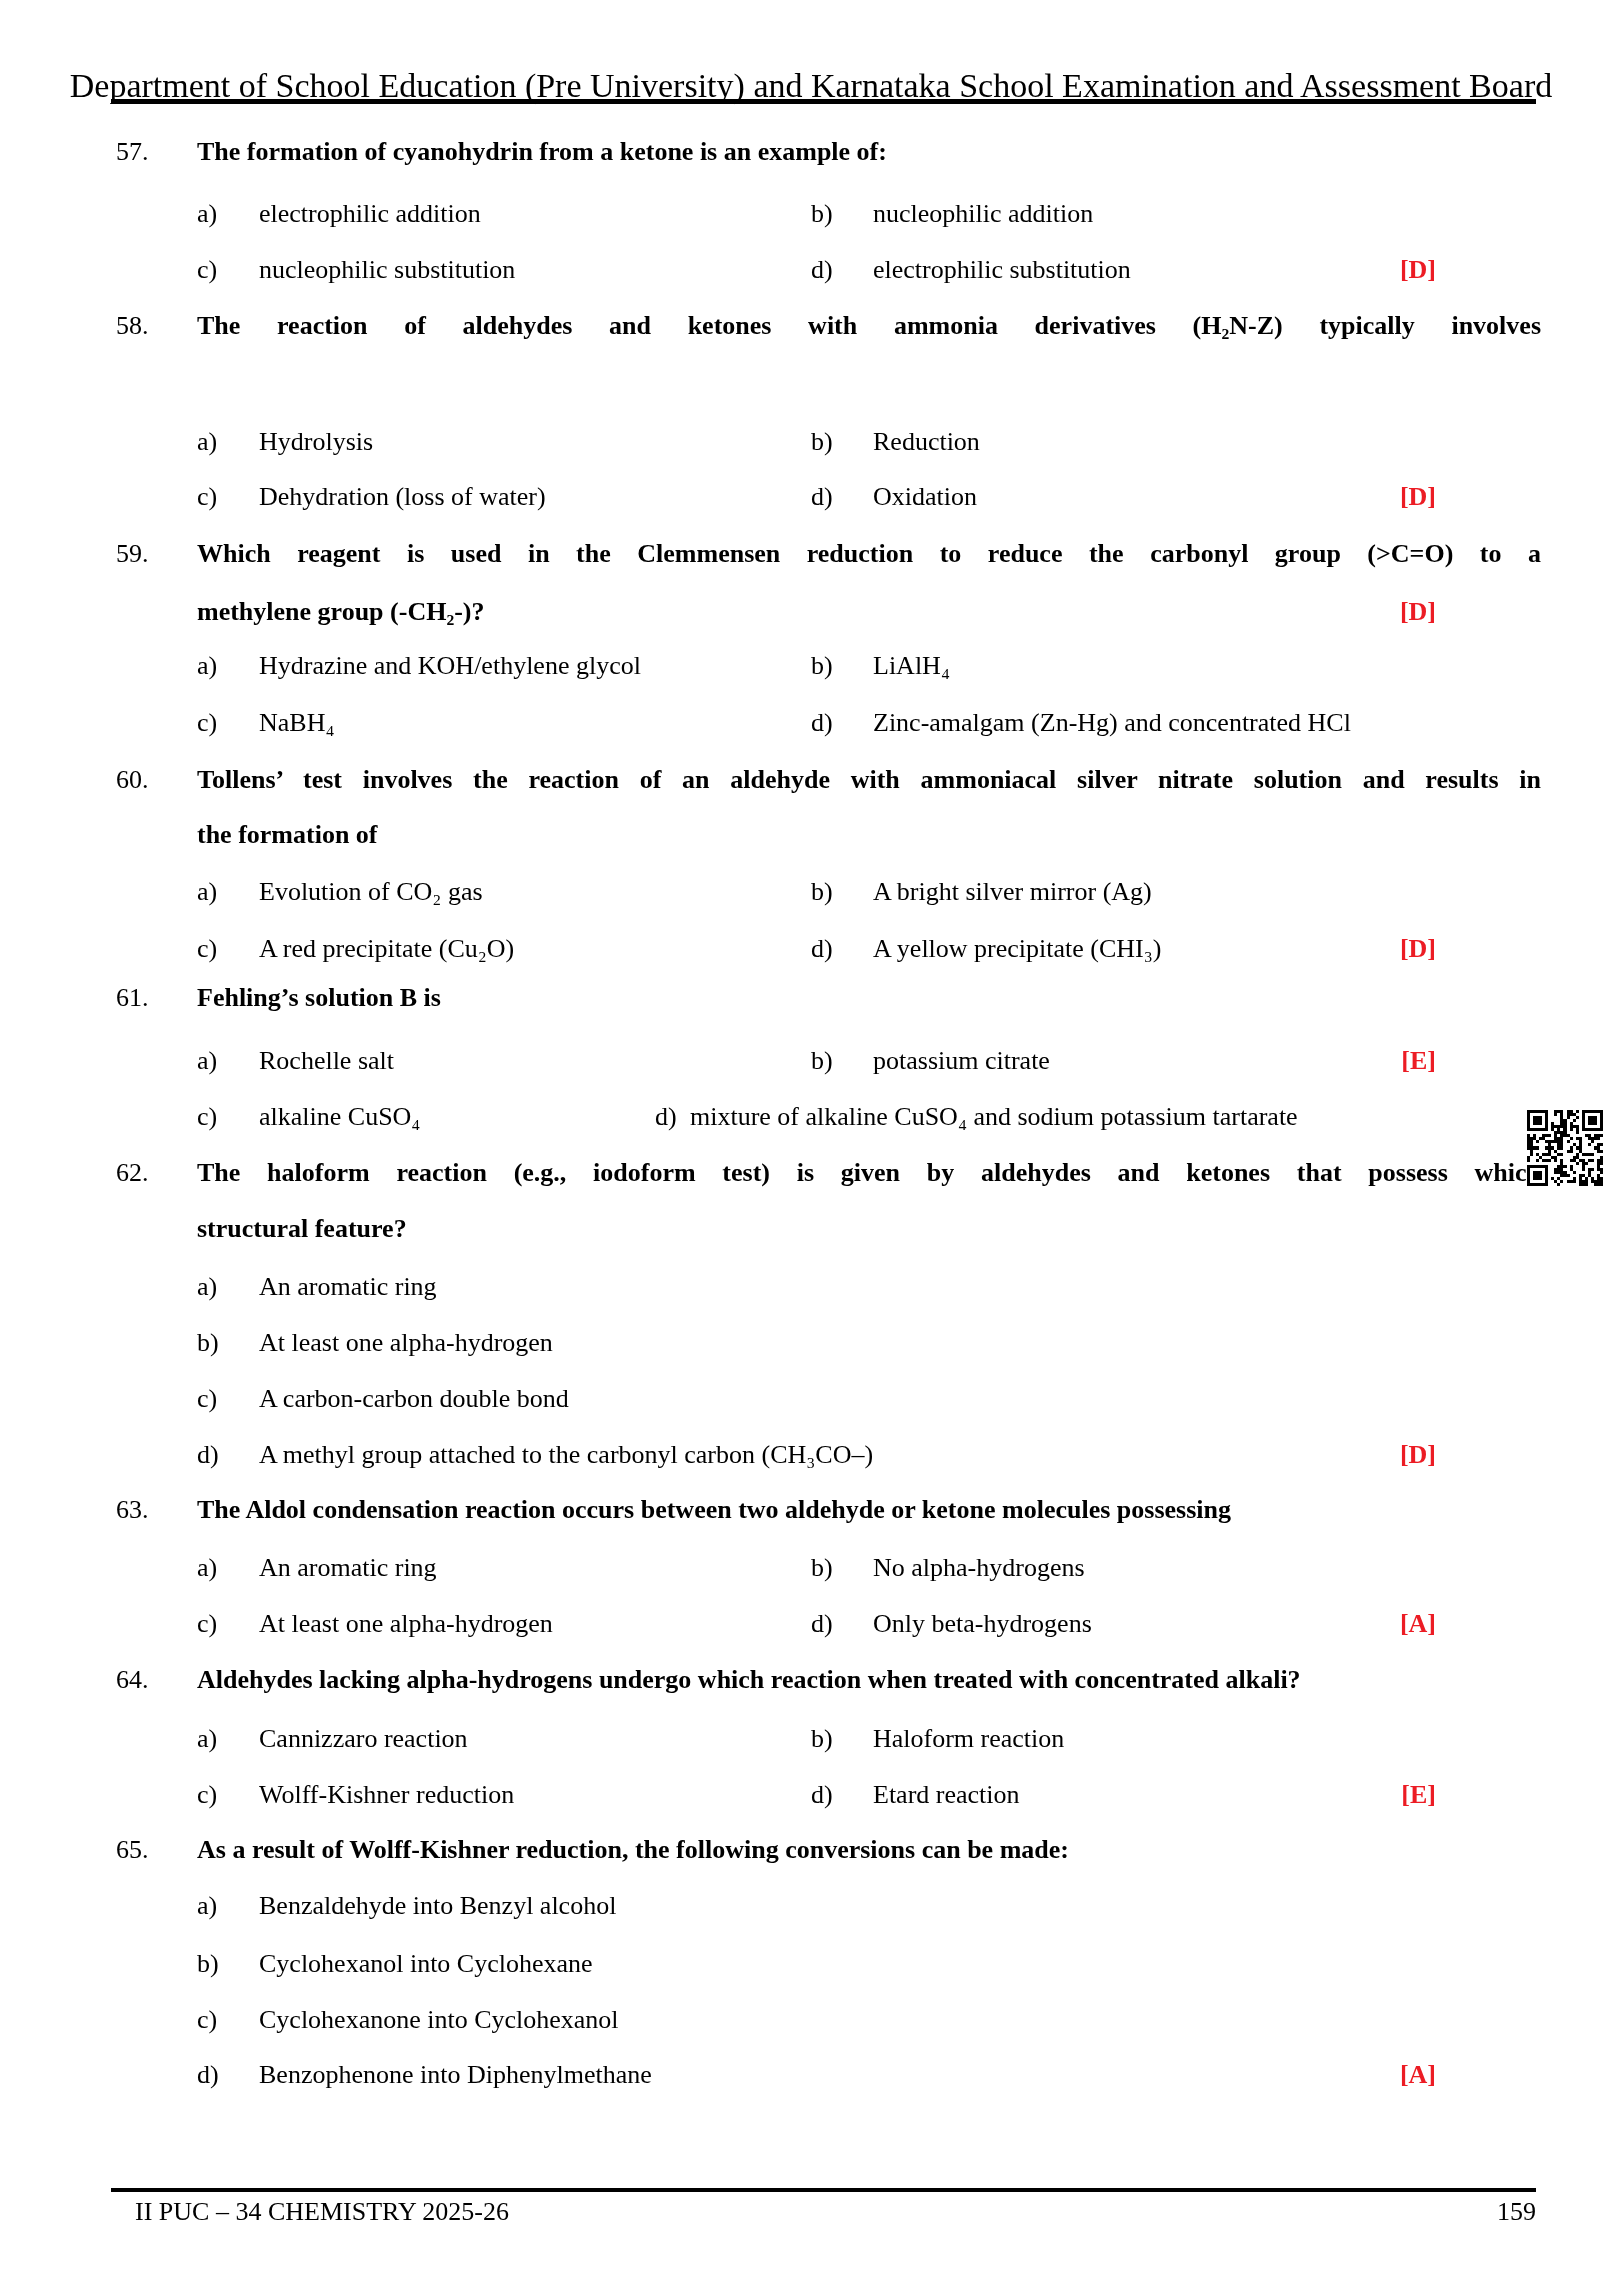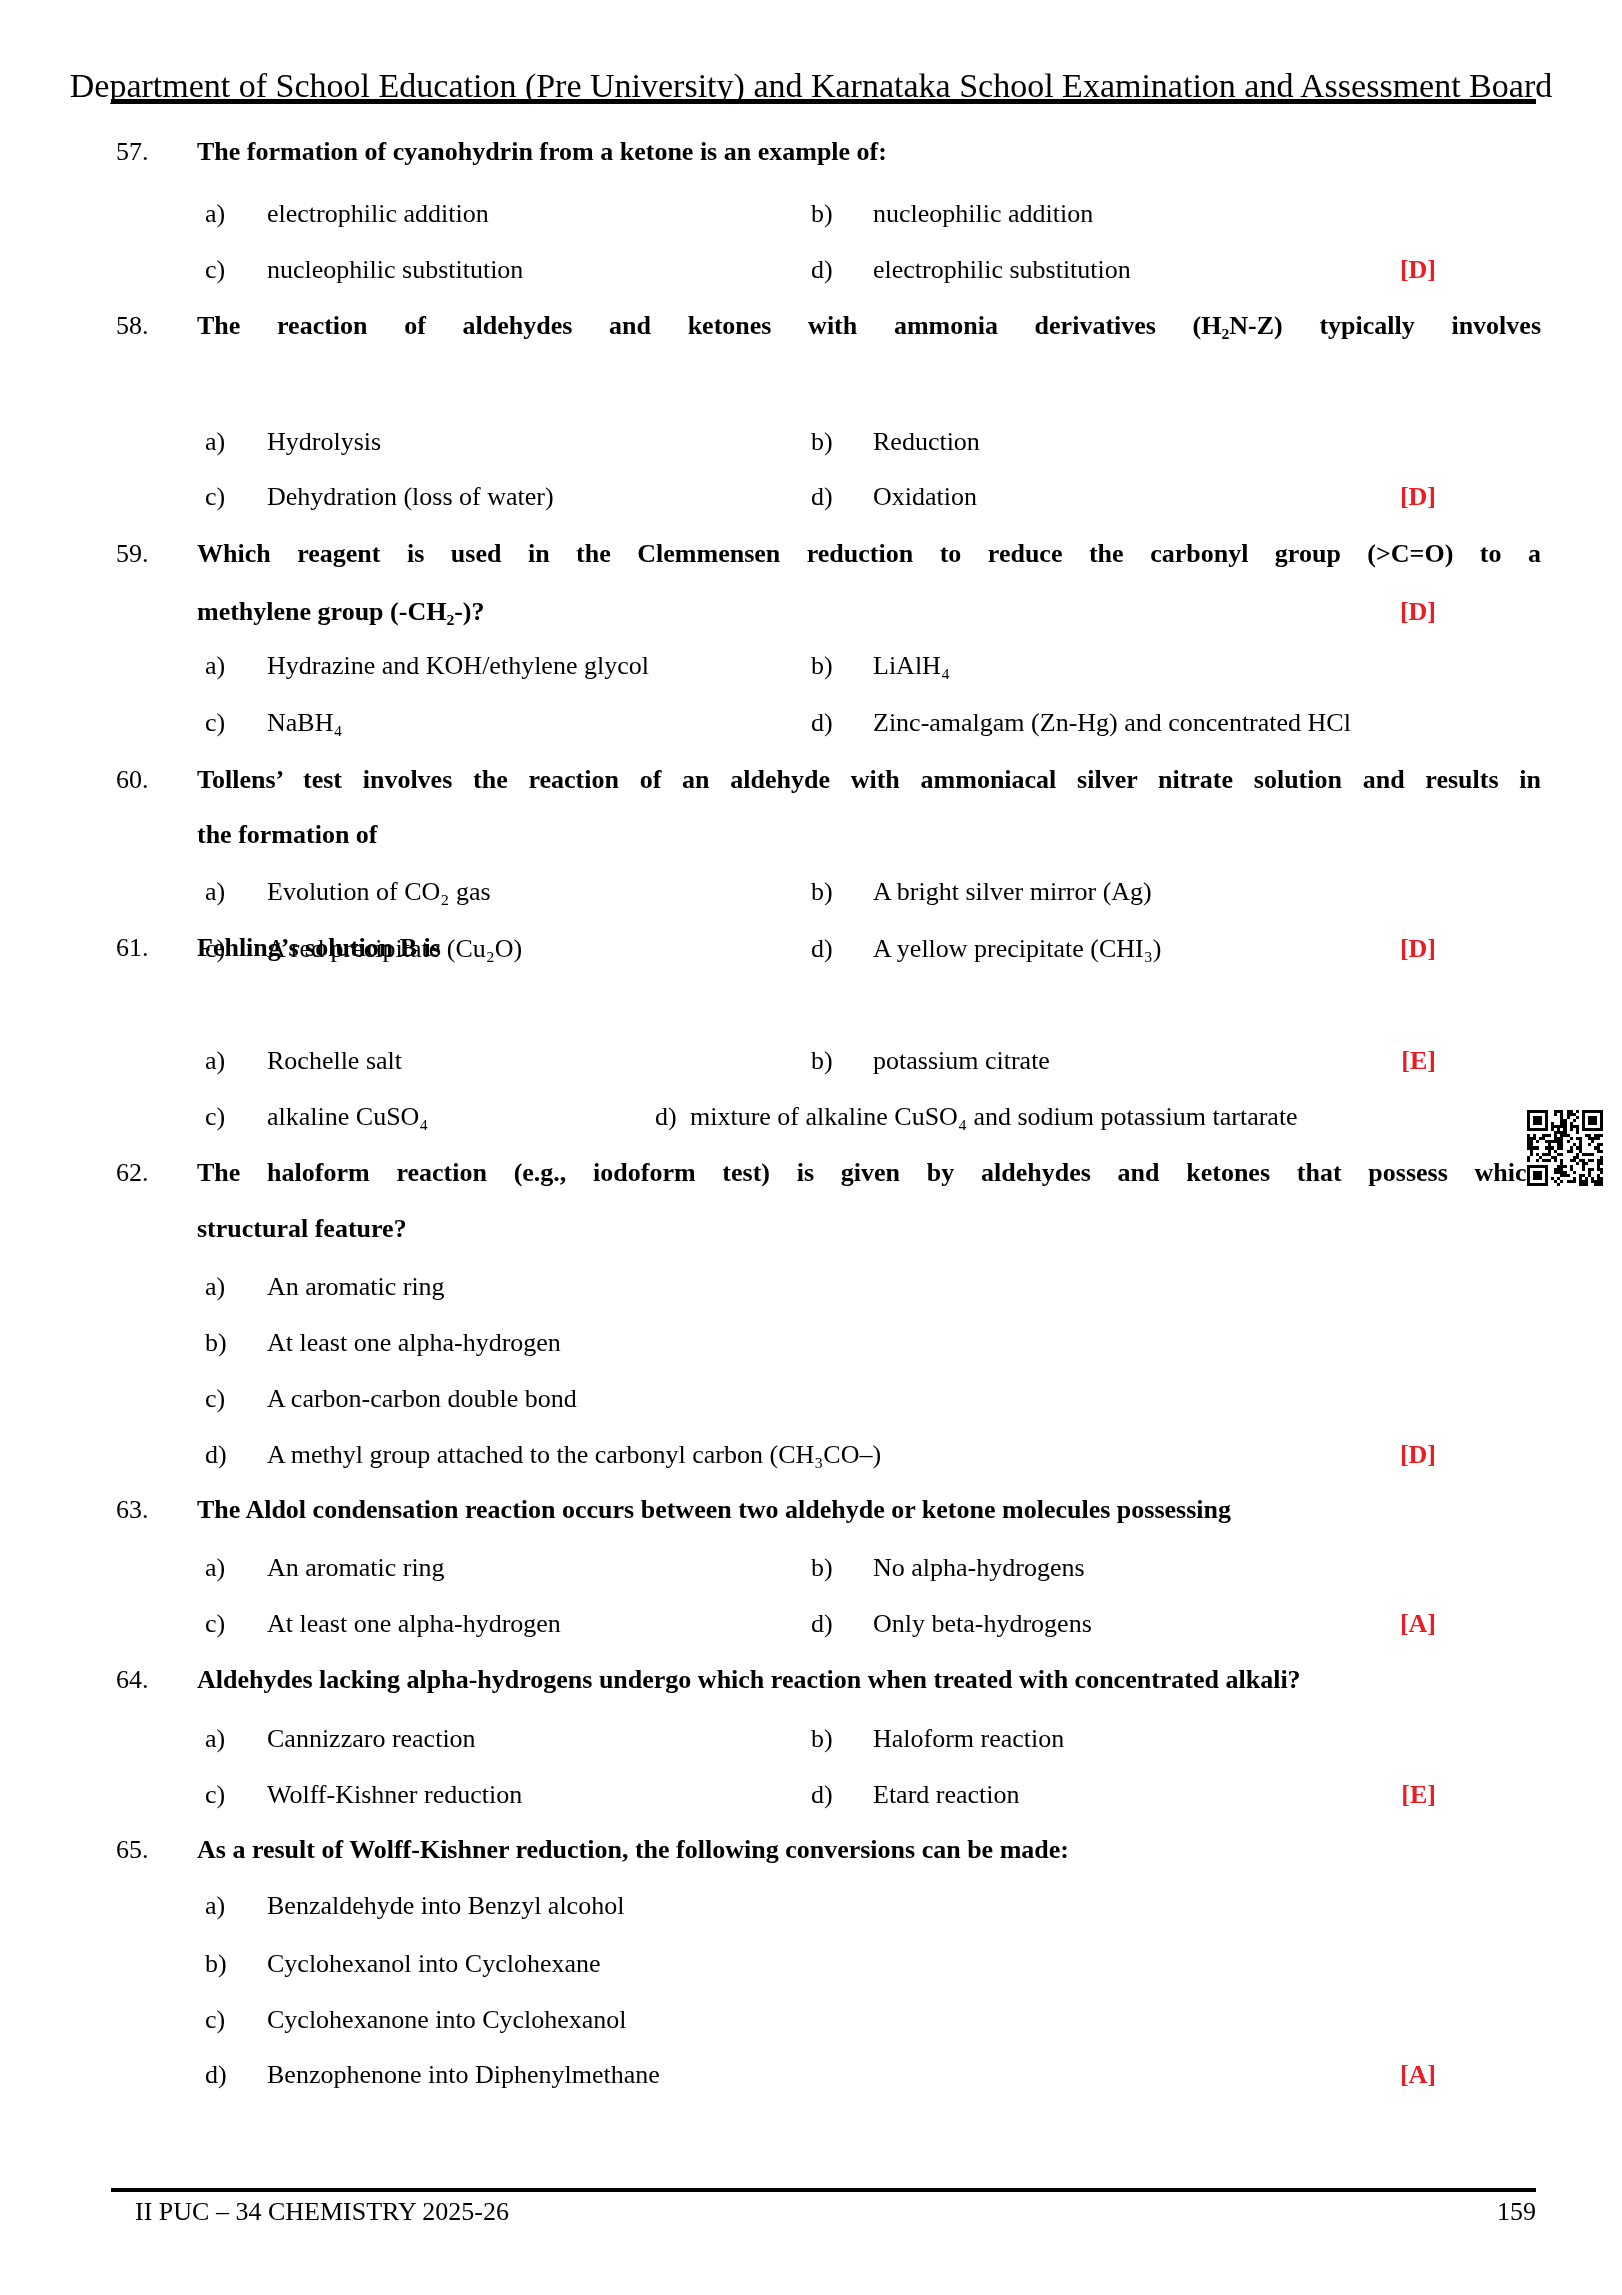--- a/index.html
+++ b/index.html
@@ -19,21 +19,21 @@
   .rule.top{top:99px;height:4.6px;}
   .rule.bottom{top:2188px;height:3.9px;}
   .line{
     position:absolute;left:0;width:1622px;height:56px;line-height:56px;
     font-size:26px;
   }
   .num{position:absolute;left:116px;white-space:nowrap;}
   .qt{position:absolute;left:197px;white-space:nowrap;font-weight:bold;}
   .qtj{width:1344px;text-align:justify;text-align-last:justify;white-space:normal;}
   .opt{position:absolute;white-space:nowrap;}
-  .o1{left:197px;margin-left:8px;}
+  .o1{left:197px;}
   .o2{left:811px;}
   .owide{left:655px;font-family:Liberation Serif, serif;}
   .ol{display:inline-block;width:62px;}
   .ol-s{display:inline-block;width:35px;}
   .ans{position:absolute;right:186px;font-weight:bold;white-space:nowrap;}
   .footer-left{position:absolute;left:113px;white-space:nowrap;margin-left:22px;}
   .footer-right{position:absolute;right:86px;white-space:nowrap;}
   .qr{
     position:absolute;left:1527px;top:1110px;width:76px;height:76px;
     background:#ffffff;
@@ -103,21 +103,21 @@
   <div class="line" style="top:864px">
     <span class="opt o1"><span class="ol">a)</span><span>Evolution of CO₂ gas</span></span>
     <span class="opt o2"><span class="ol">b)</span><span>A bright silver mirror (Ag)</span></span>
   </div>
   <div class="line" style="top:921px">
     <span class="opt o1"><span class="ol">c)</span><span>A red precipitate (Cu₂O)</span></span>
     <span class="opt o2"><span class="ol">d)</span><span>A yellow precipitate (CHI₃)</span></span>
     <span class="ans" style="color: rgb(236, 28, 36);">[D]</span>
   </div>
 
-  <div class="line" style="top:920px">
+  <div class="line" style="top:970px">
     <span class="num">61.</span>
     <span class="qt">Fehling’s solution B is</span>
   </div>
   <div class="line" style="top:1033px">
     <span class="opt o1"><span class="ol">a)</span><span>Rochelle salt</span></span>
     <span class="opt o2"><span class="ol">b)</span><span>potassium citrate</span></span>
     <span class="ans" style="color: rgb(236, 28, 36);">[E]</span>
   </div>
   <div class="line" style="top:1089px">
     <span class="opt o1"><span class="ol">c)</span><span>alkaline CuSO₄</span></span>

